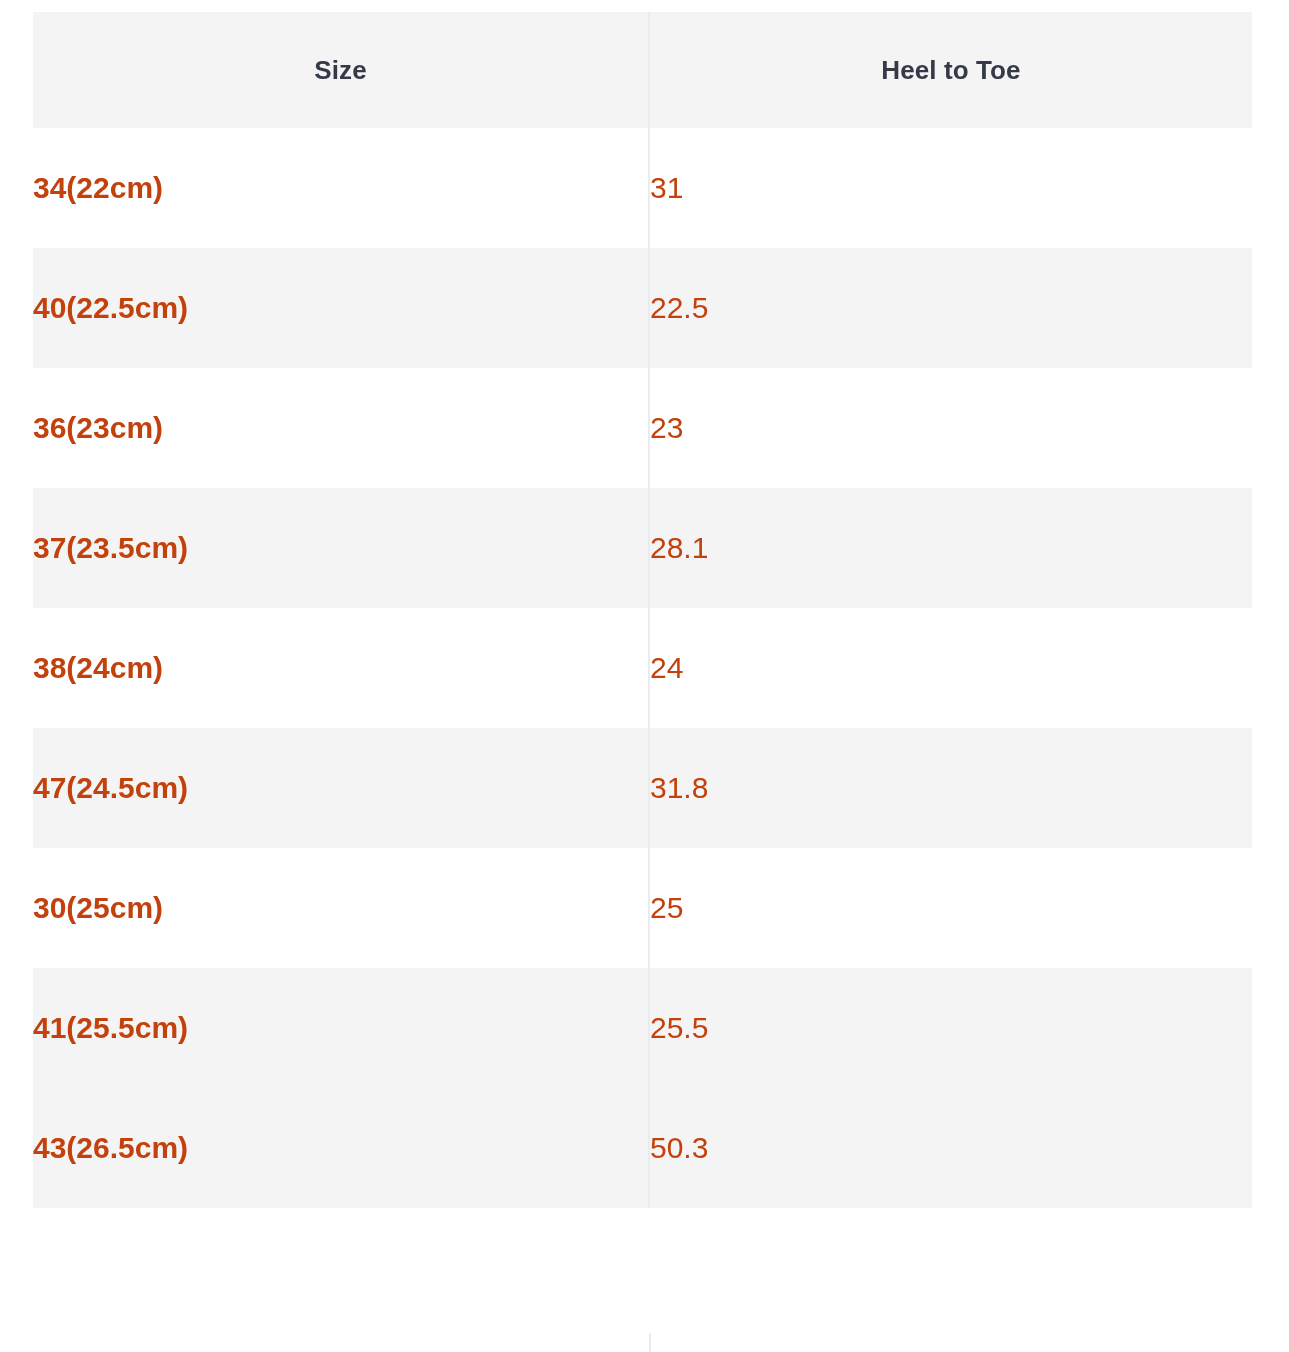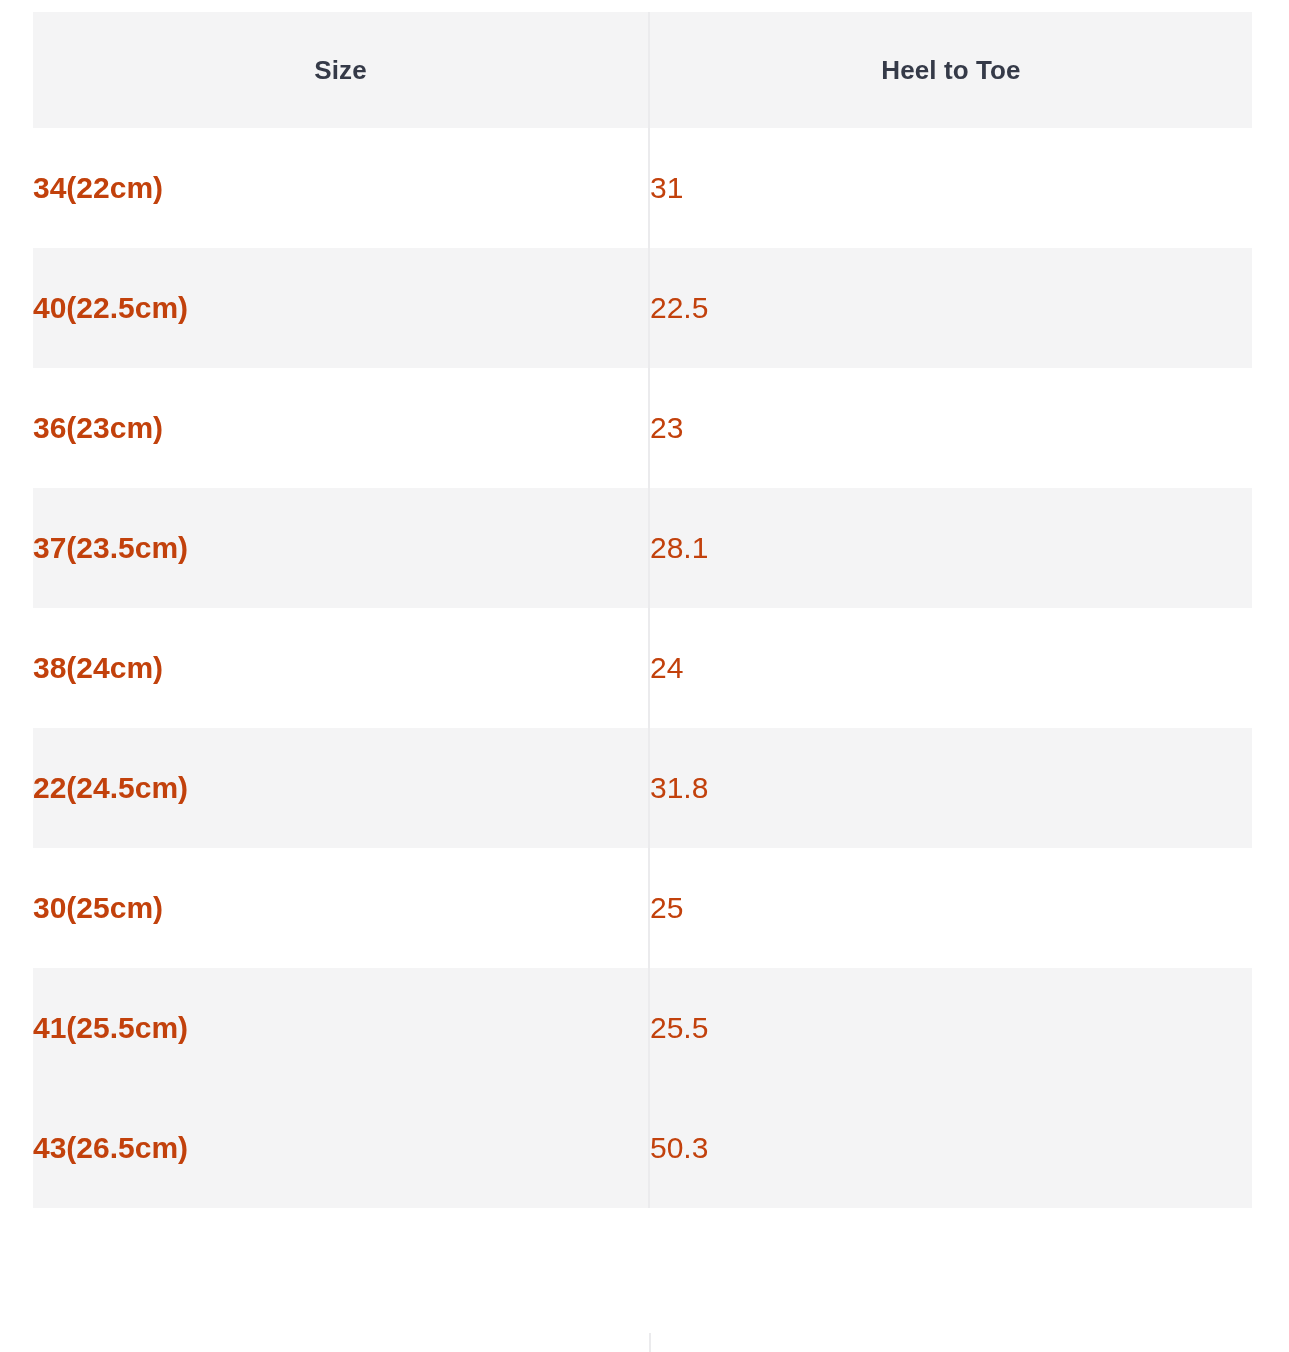--- a/index.html
+++ b/index.html
@@ -136,21 +136,21 @@
         </tr>
         <tr class="row-even">
           <td class="cell-size">37(23.5cm)</td>
           <td class="cell-value">28.1</td>
         </tr>
         <tr class="row-odd">
           <td class="cell-size">38(24cm)</td>
           <td class="cell-value">24</td>
         </tr>
         <tr class="row-even">
-          <td class="cell-size">22(24.5cm)</td>
+          <td class="cell-size">47(24.5cm)</td>
           <td class="cell-value">31.8</td>
         </tr>
         <tr class="row-odd">
           <td class="cell-size">30(25cm)</td>
           <td class="cell-value">25</td>
         </tr>
         <tr class="row-even">
           <td class="cell-size">41(25.5cm)</td>
           <td class="cell-value">25.5</td>
         </tr>

